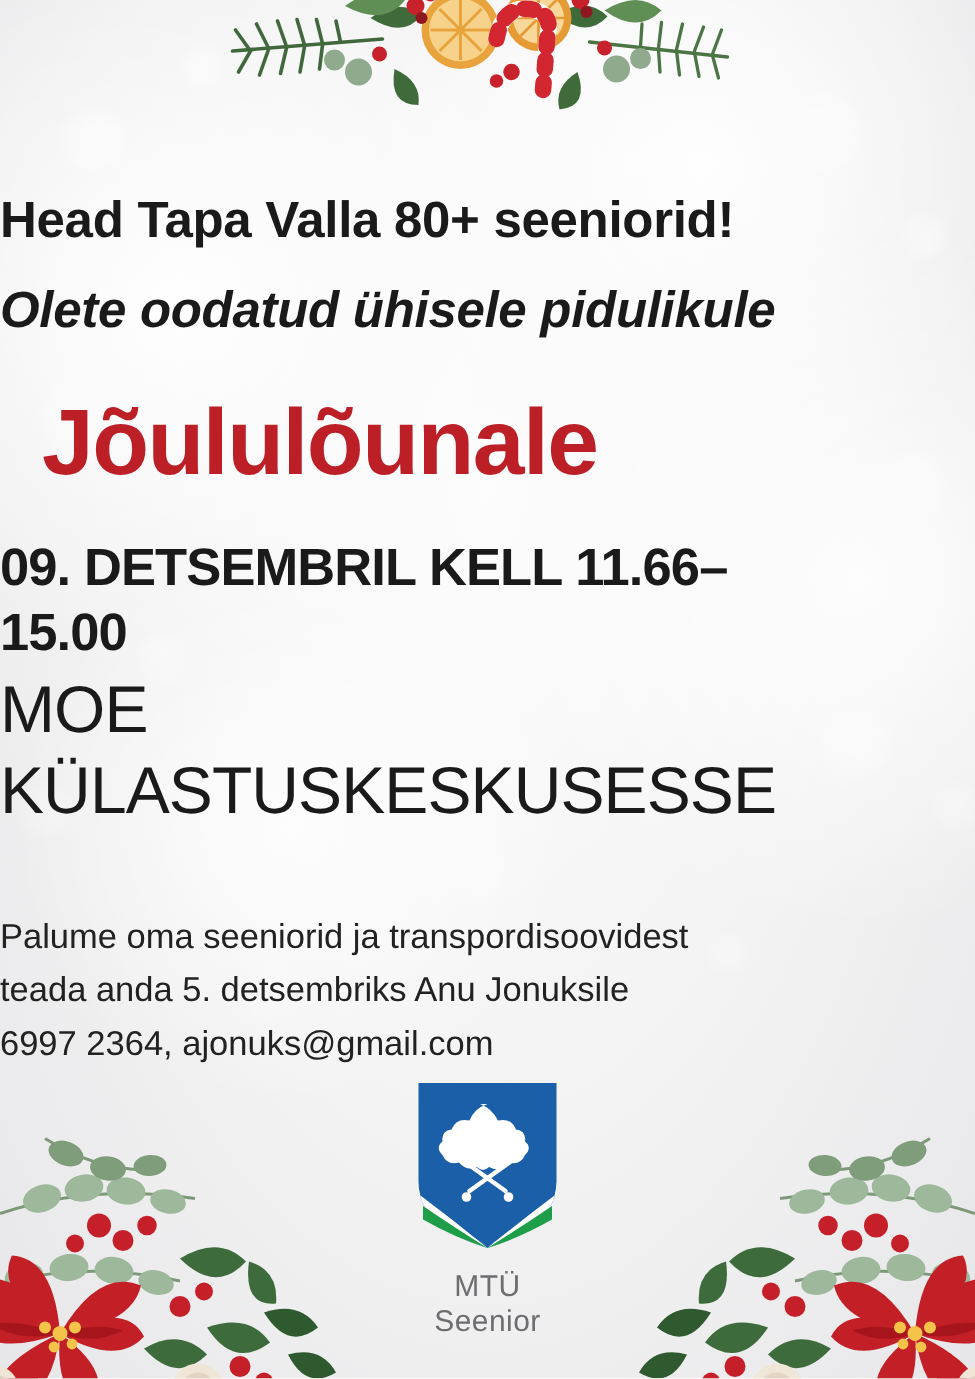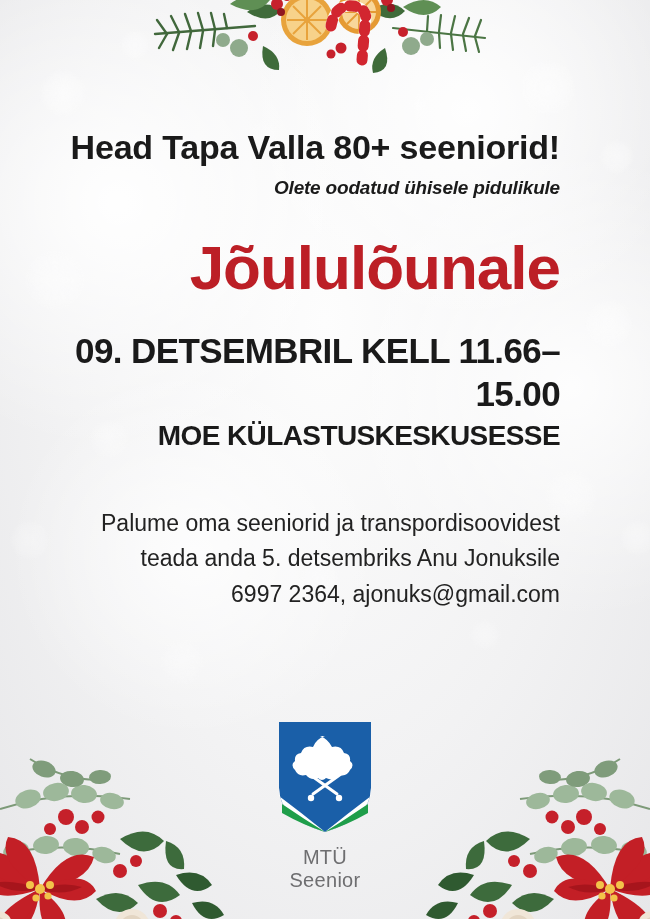--- a/index.html
+++ b/index.html
@@ -39,40 +39,39 @@
     background: radial-gradient(circle, rgba(255,255,255,0.95) 0%, rgba(255,255,255,0.45) 55%, rgba(255,255,255,0) 72%);
     filter: blur(1.5px);
   }
 
   
   .content {
     position: absolute;
     left: 0;
     top: 0;
     width: 560px;
-    text-align: right;
+    text-align: left;
   }
 
   .headline {
     margin: 0;
     padding-top: 128px;
     font-size: 34px;
     font-weight: 700;
     color: #1a1a1a;
     letter-spacing: -0.2px;
   }
 
   .subline {
-    margin: 10px 0 0 0;
-    font-size: 19px;
+    margin: 21px 0 0 0;
+    font-size: 34px;
     font-style: italic;
     font-weight: 600;
     color: #1a1a1a;
     letter-spacing: -0.2px;
-    padding-left: 20px;
   }
 
   .title-main {
     margin: 36px 0 0 0;
     font-size: 62px;
     font-weight: 700;
     color: #bc1f26;
     letter-spacing: -1px;
     line-height: 1.05;
     padding-left: 28px;
@@ -80,23 +79,23 @@
 
   .when {
     margin: 30px 0 0 0;
     font-size: 35px;
     font-weight: 700;
     color: #1a1a1a;
     letter-spacing: -0.6px;
     line-height: 1.22;
   }
   .where {
-    margin: 4px 0 0 13px;
-    font-size: 28px;
-    font-weight: 700;
+    margin: 4px 0 0 0;
+    font-size: 44px;
+    font-weight: 400;
     color: #1a1a1a;
     letter-spacing: -0.6px;
     line-height: 1.22;
   }
 
   .rsvp {
     margin: 52px 0 0 0;
     font-size: 23px;
     font-weight: 400;
     color: #222222;

